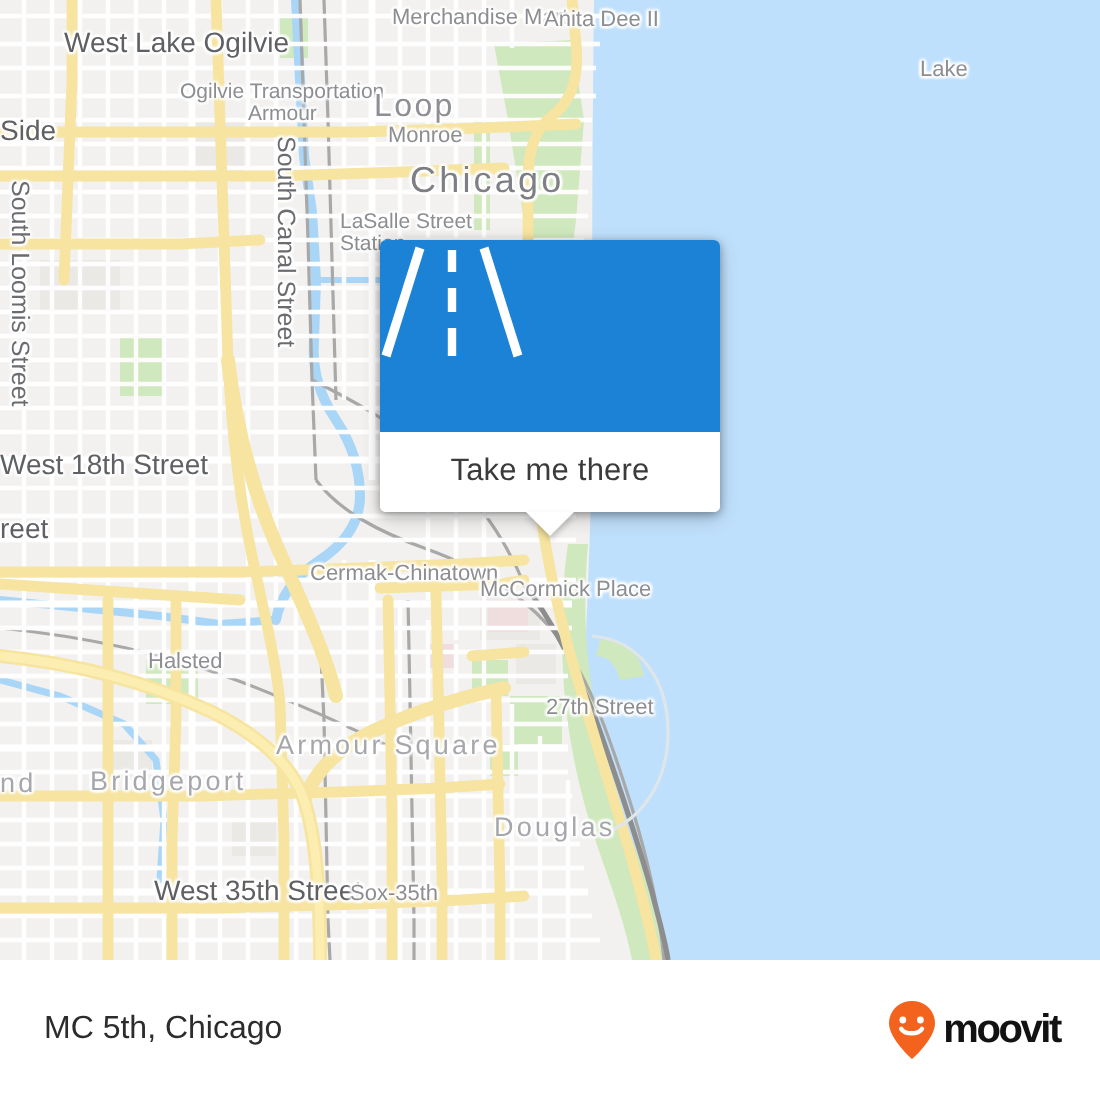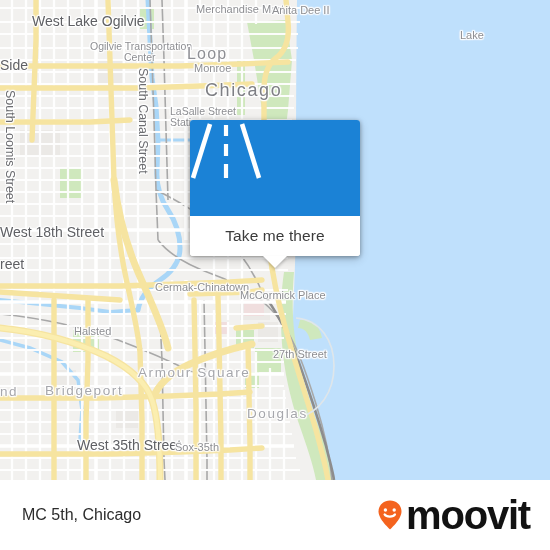--- a/index.html
+++ b/index.html
@@ -80,21 +80,21 @@
 
   
   .footer {
     position:absolute; left:0; top:480px; width:550px; height:70px;
     background:#ffffff; overflow:hidden;
     display:flex; align-items:center; justify-content:space-between;
     padding:0 20px 0 22px;
   }
   .footer-title { position:relative; font-size:16px; color:#2c2c2c; }
   .brand { position:relative; display:flex; align-items:center; gap:3px; }
-  .brand-word { font-size:40px; font-weight:bold; color:#121212; letter-spacing:-1.2px; line-height:1; }
+  .brand-word { font-size:20px; font-weight:bold; color:#121212; letter-spacing:-1.2px; line-height:1; }
 </style>
 </head>
 <body>
 
 <div id="page">
 
   <div class="map">
 
     <svg width="550" height="480" viewBox="0 0 550 480">
       <defs>
@@ -296,21 +296,21 @@
 
       </g>
     </svg>
 
     <div id="map-labels">
         <div class="maplabel lbl-poi" style="left: 196px; top: 3px;">Merchandise Mart</div>
         <div class="maplabel lbl-poi" style="left: 272px; top: 4px;">Anita Dee II</div>
         <div class="maplabel lbl-street-lg" style="left: 32px; top: 13px;">West Lake Ogilvie</div>
         <div class="maplabel lbl-poi" style="left: 460px; top: 29px;">Lake</div>
         <div class="maplabel lbl-station" style="left: 90px; top: 40px;">Ogilvie Transportation</div>
-        <div class="maplabel lbl-station" style="left: 124px; top: 51px;">Center</div>
+        <div class="maplabel lbl-station" style="left: 124px; top: 51px;">Armour</div>
         <div class="maplabel lbl-place" style="left: 187px; top: 45px;">Loop</div>
         <div class="maplabel lbl-poi" style="left: 194px; top: 62px;">Monroe</div>
         <div class="maplabel lbl-street-lg" style="left: 0px; top: 57px;">Side</div>
         <div class="maplabel lbl-place-lg" style="left: 205px; top: 80px;">Chicago</div>
         <div class="maplabel lbl-station" style="left: 170px; top: 105px; text-align: center;">LaSalle Street</div>
         <div class="maplabel lbl-station" style="left: 170px; top: 116px;">Station</div>
         <div class="maplabel lbl-vert" style="left: 136px; top: 68px;">South Canal Street</div>
         <div class="maplabel lbl-vert" style="left: 3px; top: 90px;">South Loomis Street</div>
         <div class="maplabel lbl-street-lg" style="left: 0px; top: 224px;">West 18th Street</div>
         <div class="maplabel lbl-street-lg" style="left: 0px; top: 256px;">reet</div>

